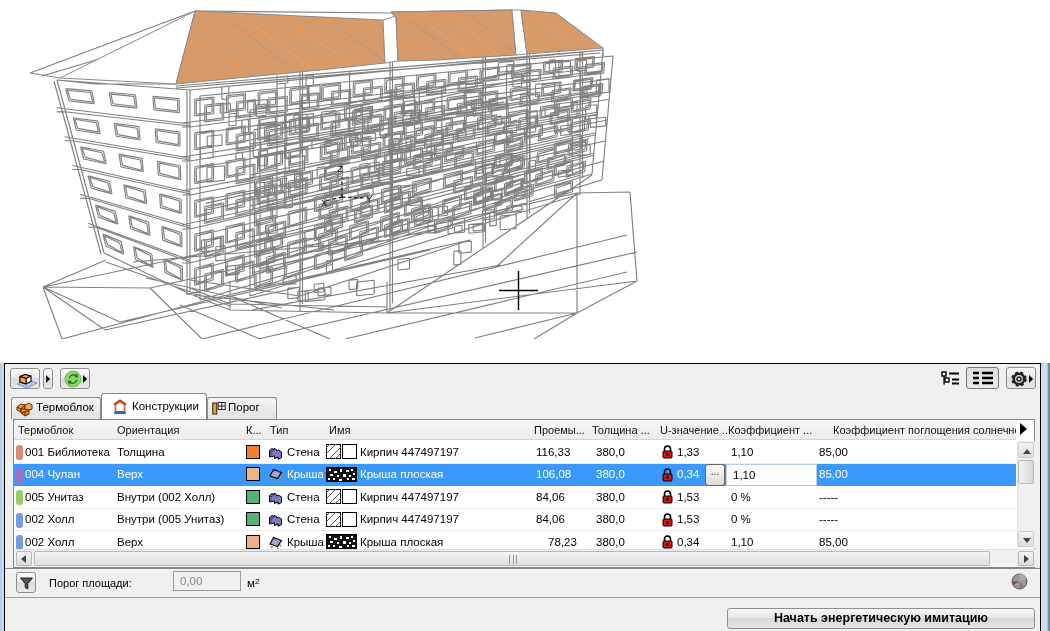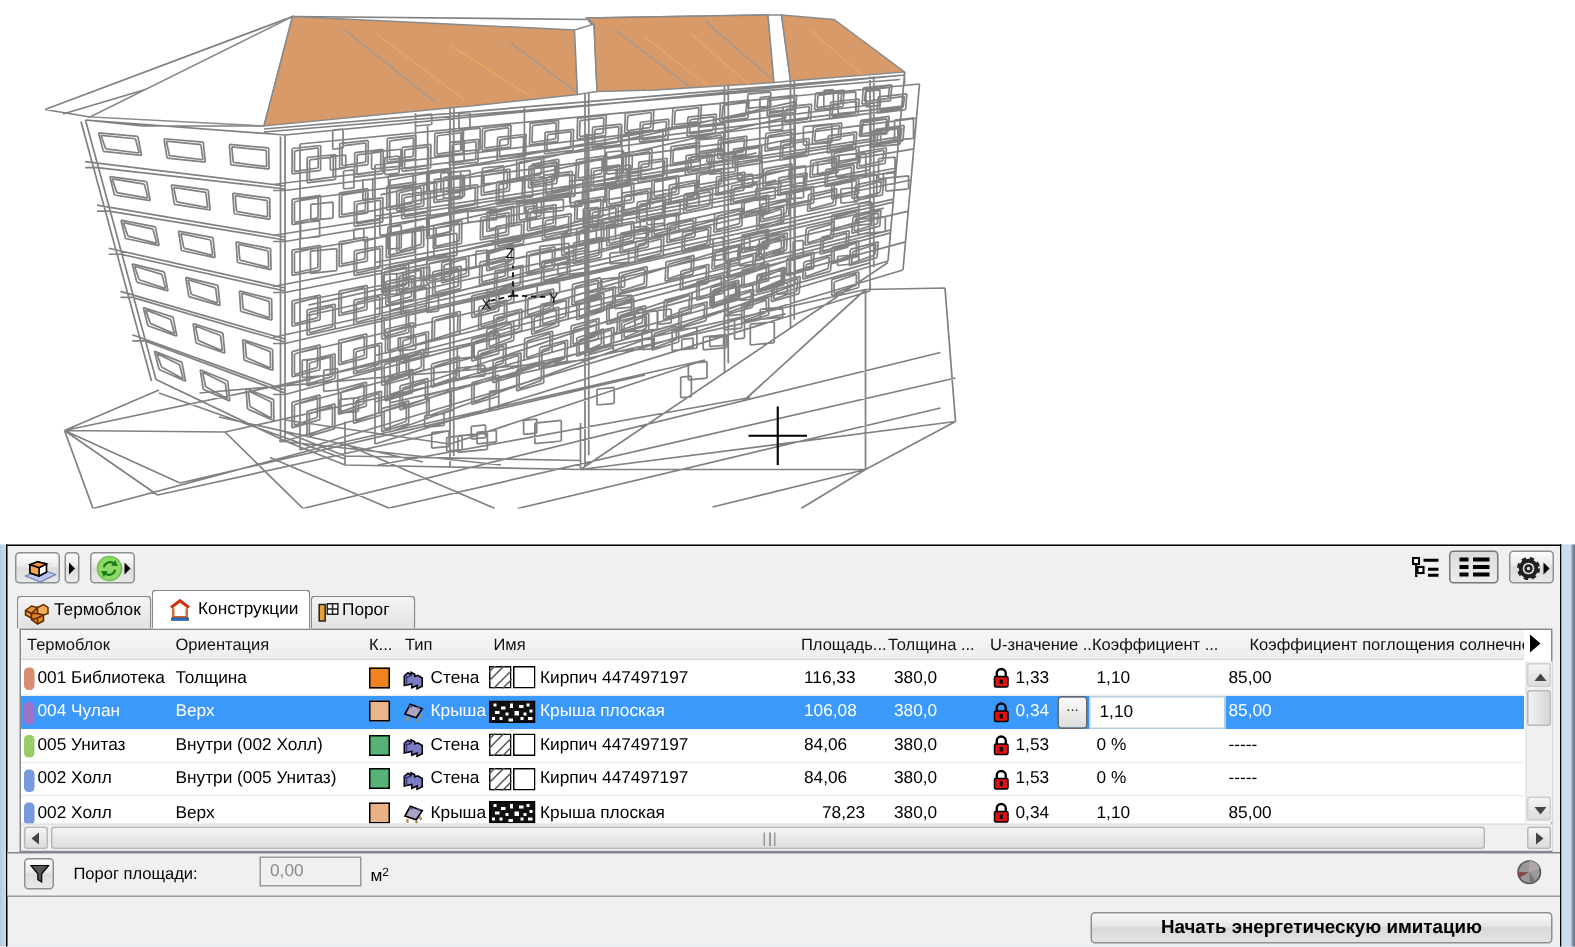--- a/index.html
+++ b/index.html
@@ -170,21 +170,21 @@
   <div class="abs" style="left:20px;top:3px">Порог</div>
   </div>
 
 <div id="tablebox"></div>
 <div class="hdr">
   <div class="h" style="left:4px">Термоблок</div>
   <div class="h" style="left:103px">Ориентация</div>
   <div class="h" style="left:232px">К...</div>
   <div class="h" style="left:256px">Тип</div>
   <div class="h" style="left:315px">Имя</div>
-  <div class="h" style="left:520px">Площадь...</div>
+  <div class="h" style="left:520px">Проемы...</div>
   <div class="h" style="left:578px">Толщина ...</div>
   <div class="h" style="left:646px">U-значение ...</div>
   <div class="h" style="left:714px">Коэффициент ...</div>
   <div class="h" style="left:819px">Коэффициент поглощения солнечной э</div>
 </div>
 <div class="abs" style="left:1020px;top:423px;width:0;height:0;border-left:7px solid #000;border-top:6px solid transparent;border-bottom:6px solid transparent"></div>
 <div class="trow" style="top:441.0px;height:22.5px">
     <div class="pill" style="left:2px;background:#d98c72"></div>
     <div class="c" style="left:11px;color:#000">001 Библиотека</div>
     <div class="c" style="left:103px;color:#000">Толщина</div>

